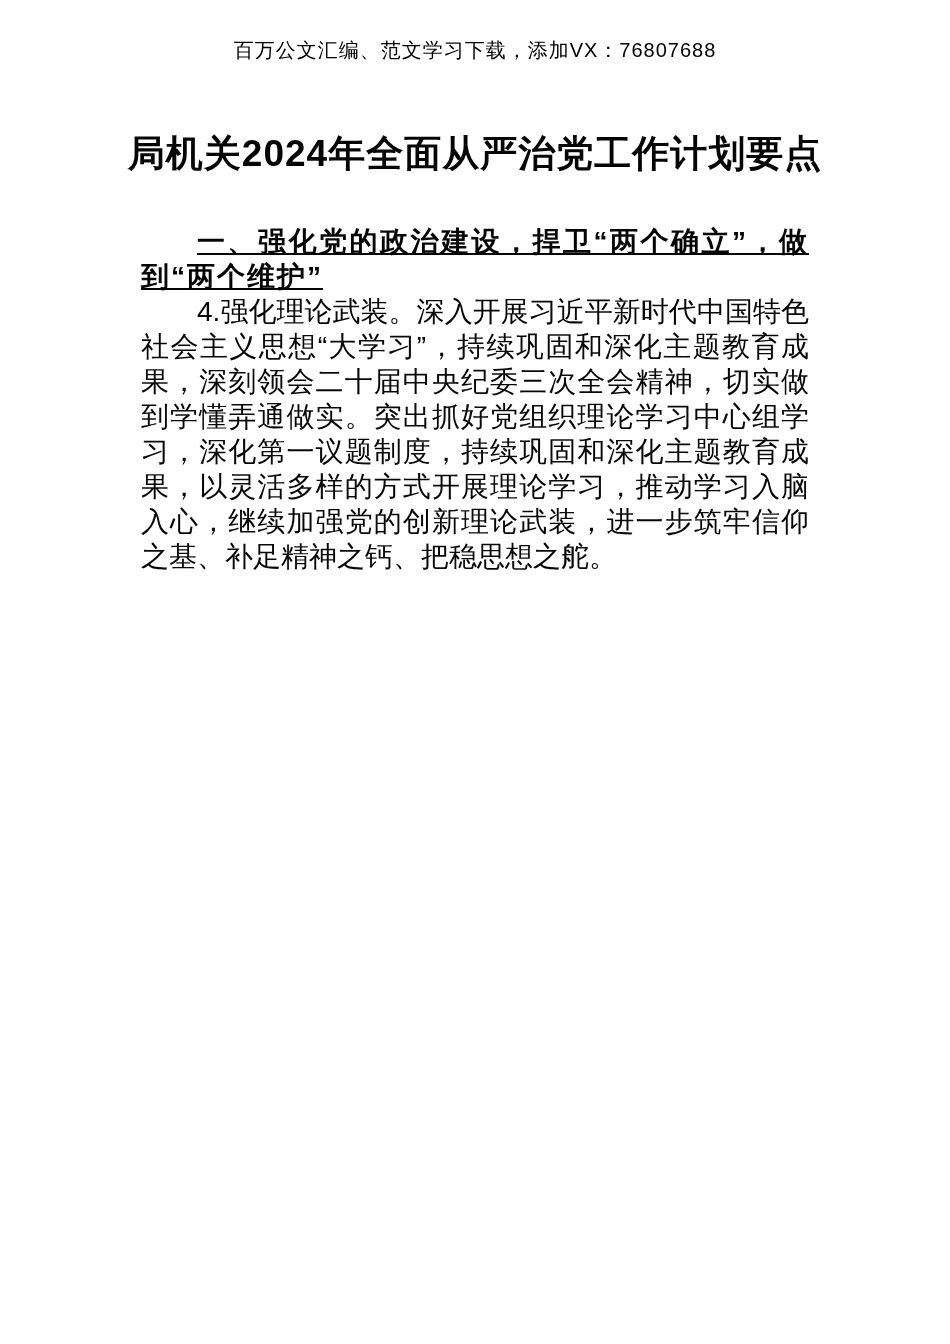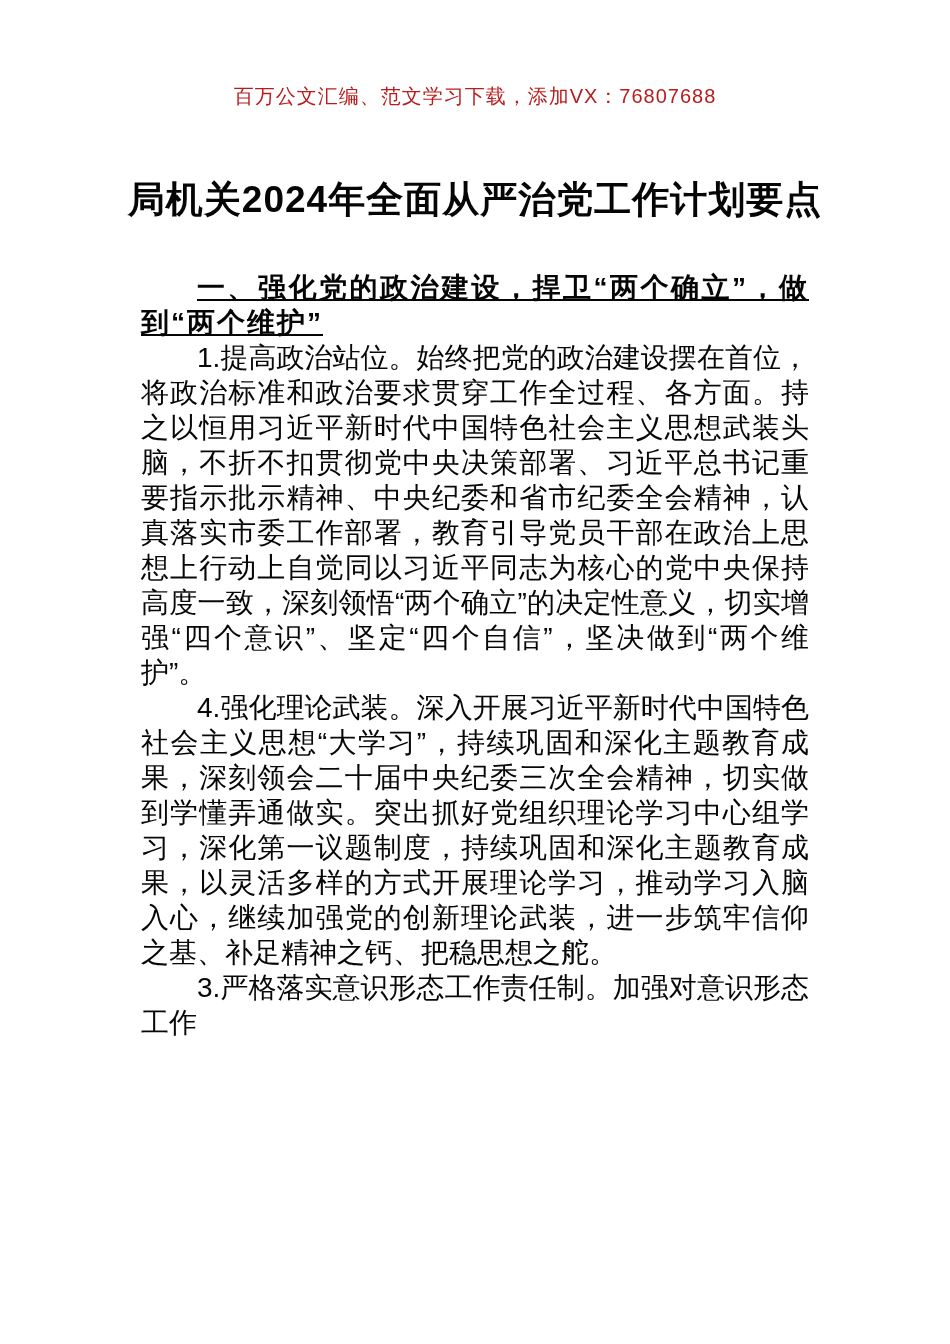--- a/index.html
+++ b/index.html
@@ -9,26 +9,26 @@
     }
     .page {
       position: relative;
       width: 950px;
       height: 1344px;
       background: #ffffff;
       overflow: hidden;
       margin: 0 auto;
     }
     .promo {
-      padding-top: 84px;
+      padding-top: 38px;
       text-align: center;
       font-size: 20px;
       letter-spacing: 1px;
       font-weight: 400;
-      color: #b91c1c;
+      color: #000000;
       line-height: 24px;
     }
     .doc-title {
       margin-top: 70px;
       text-align: center;
       font-size: 37px;
       font-weight: 700;
       color: #050505;
       letter-spacing: 1px;
       line-height: 44px;
@@ -61,21 +61,19 @@
 
   <div class="promo">百万公文汇编、范文学习下载，添加VX：76807688</div>
 
   <h1 class="doc-title">局机关2024年全面从严治党工作计划要点</h1>
 
   <div class="content">
 
 
     <h2 class="heading">一、强化党的政治建设，捍卫“两个确立”，做到“两个维护”</h2>
 
-    <p class="para">1.提高政治站位。始终把党的政治建设摆在首位，将政治标准和政治要求贯穿工作全过程、各方面。持之以恒用习近平新时代中国特色社会主义思想武装头脑，不折不扣贯彻党中央决策部署、习近平总书记重要指示批示精神、中央纪委和省市纪委全会精神，认真落实市委工作部署，教育引导党员干部在政治上思想上行动上自觉同以习近平同志为核心的党中央保持高度一致，深刻领悟“两个确立”的决定性意义，切实增强“四个意识”、坚定“四个自信”，坚决做到“两个维护”。</p>
 
     <p class="para">4.强化理论武装。深入开展习近平新时代中国特色社会主义思想“大学习”，持续巩固和深化主题教育成果，深刻领会二十届中央纪委三次全会精神，切实做到学懂弄通做实。突出抓好党组织理论学习中心组学习，深化第一议题制度，持续巩固和深化主题教育成果，以灵活多样的方式开展理论学习，推动学习入脑入心，继续加强党的创新理论武装，进一步筑牢信仰之基、补足精神之钙、把稳思想之舵。</p>
 
-    <p class="para">3.严格落实意识形态工作责任制。加强对意识形态工作</p>
 
   </div>
 
 </div>
 
 </body></html>

